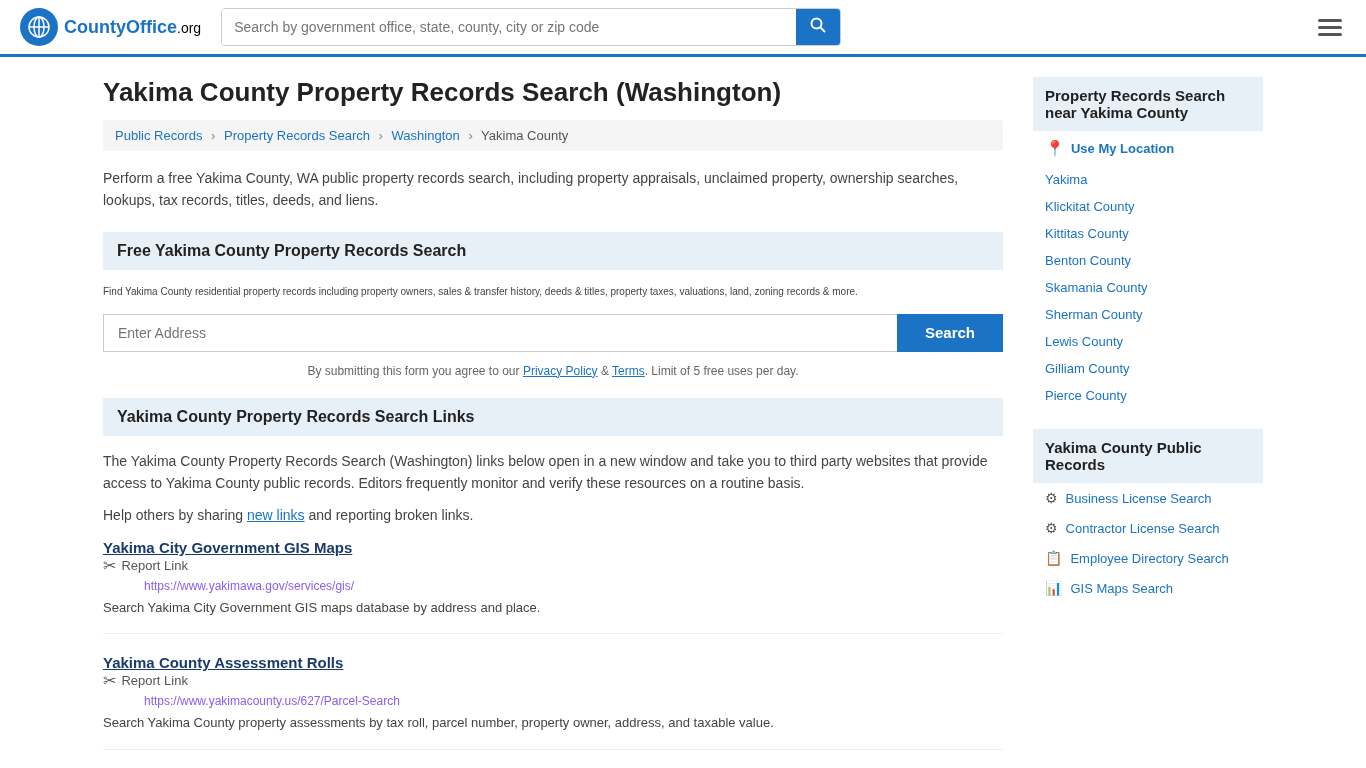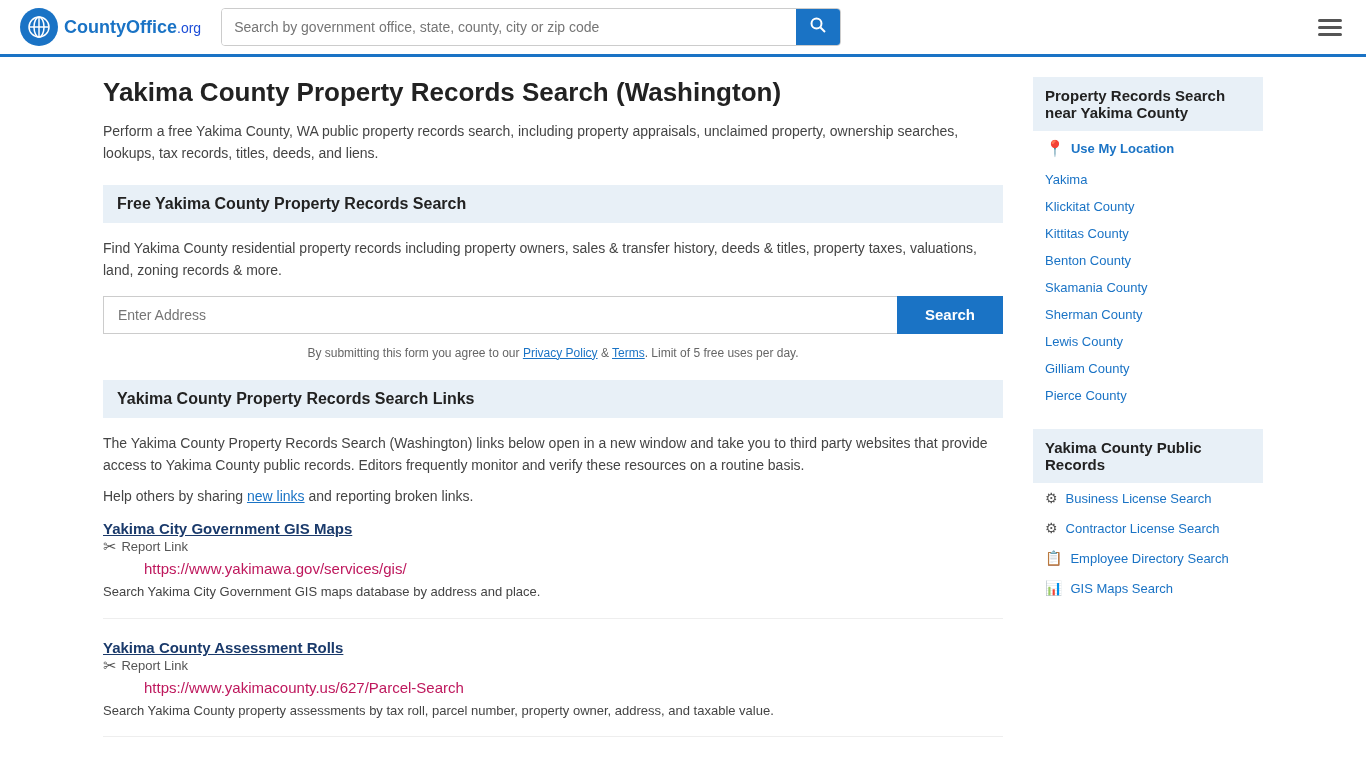--- a/index.html
+++ b/index.html
@@ -31,21 +31,21 @@
       color: white;
       font-size: 18px;
       font-weight: bold;
     }
     #logo-text {
       font-size: 18px;
       color: #333;
       font-weight: bold;
     }
     #logo-text span { color: #1a73c5; }
-    #logo-text .org { color: #1d4ed8; font-weight: normal; font-size: 14px; }
+    #logo-text .org { color: #000000; font-weight: normal; font-size: 14px; }
 
     #search-bar-wrapper {
       flex: 1;
       max-width: 620px;
       display: flex;
       border: 1px solid #ccc;
       border-radius: 4px;
       overflow: hidden;
       gap: 46px;
     }
@@ -138,21 +138,21 @@
       color: #222;
       margin-bottom: 14px;
       border-left: none;
     }
 
     
     #free-search-section {
       margin-bottom: 20px;
     }
     #free-search-desc {
-      font-size: 14px;
+      font-size: 10px;
       color: #444;
       line-height: 1.6;
       margin-bottom: 14px;
     }
     #address-search-form {
       display: flex;
       gap: 0;
       margin-bottom: 12px;
     }
     #address-input {
@@ -225,22 +225,22 @@
       font-size: 13px;
       cursor: pointer;
       background: none;
       border: none;
       white-space: nowrap;
     }
     .report-icon {
       font-size: 16px;
     }
     .link-url {
-      color: #be185d;
-      font-size: 15px;
+      color: #8b5cf6;
+      font-size: 12px;
       margin-bottom: 5px;
       display: block;
       padding-left: 41px;
     }
     .link-desc {
       font-size: 13px;
       color: #444;
       line-height: 1.5;
     }
 
@@ -332,20 +332,29 @@
       <span></span>
   </button>
 </div>
 
 <div id="main-container">
 
   <div id="content">
 
     <h1 id="page-title">Yakima County Property Records Search (Washington)</h1>
 
+    <div id="breadcrumb">
+      <a href="#">Public Records</a>
+      <span class="sep">›</span>
+      <a href="#">Property Records Search</a>
+      <span class="sep">›</span>
+      <a href="#">Washington</a>
+      <span class="sep">›</span>
+      <span>Yakima County</span>
+    </div>
 
     <p id="page-description">Perform a free Yakima County, WA public property records search, including property appraisals, unclaimed property, ownership searches, lookups, tax records, titles, deeds, and liens.</p>
 
     <div id="free-search-section">
       <div class="section-header">Free Yakima County Property Records Search</div>
       <p id="free-search-desc">Find Yakima County residential property records including property owners, sales &amp; transfer history, deeds &amp; titles, property taxes, valuations, land, zoning records &amp; more.</p>
       <div id="address-search-form">
         <input id="address-input" type="text" placeholder="Enter Address" style="">
         <button id="search-submit-btn">Search</button>
       </div>

